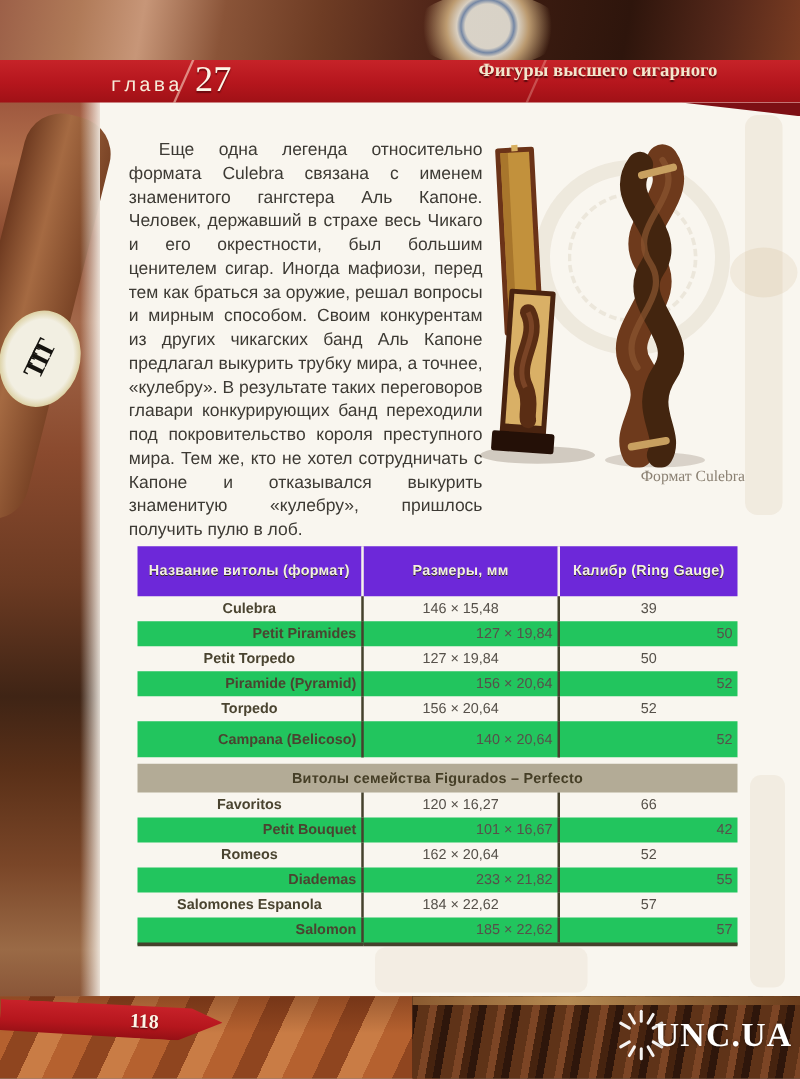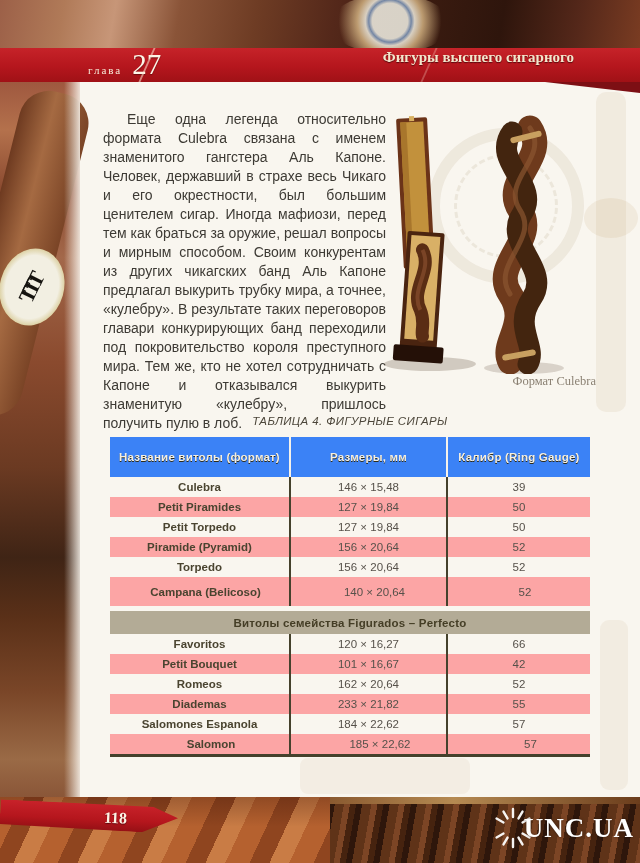--- a/index.html
+++ b/index.html
@@ -36,21 +36,21 @@
       radial-gradient(circle 3px,#d8a845 55%,rgba(0,0,0,0) 70%),
       repeating-linear-gradient(100deg,#2e160b 0 6px,#5f3318 6px 15px,#7c4525 15px 21px,#46230f 21px 27px);
     background-size:24px 120px,auto;background-position:10px 14px,0 0;background-repeat:repeat-x,repeat;}
   .pb-right::before{content:"";position:absolute;left:0;top:0;width:100%;height:7px;
     background:linear-gradient(90deg,#8a5a30,#b58a52 40%,#6b3d1c);}
 
   
   .chapter-banner{position:absolute;left:0;top:48px;width:640px;height:34px;
     background:linear-gradient(180deg,#c62329 0%,#b5161d 55%,#a01116 100%);}
   .chapter-left{position:absolute;left:88px;top:0;height:34px;display:flex;align-items:baseline;gap:10px;}
-  .chapter-word{font-family:Liberation Serif, serif;font-size:11px;letter-spacing:2px;
+  .chapter-word{font-family:Liberation Mono, monospace;font-size:16px;letter-spacing:2px;
     color:#f6ecd9;line-height:34px;}
   .chapter-num{font-family:"Liberation Serif",serif;font-size:29px;color:#fdf6e8;
     line-height:32px;text-shadow:0 1px 1px #6d0b10;}
   .banner-slash{position:absolute;top:0;width:2px;height:34px;background:rgba(255,230,210,.55);
     transform:skewX(-24deg);}
   .banner-slash.s1{left:146px;}
   .banner-slash.s2{left:428px;opacity:.5;}
   .chapter-title{position:absolute;right:66px;top:2px;text-align:right;
     font-family:"Liberation Serif",serif;font-weight:bold;font-size:15px;line-height:15px;
     color:#f4e6cc;text-shadow:0 1px 1px #5a0a0e;}
@@ -77,27 +77,27 @@
     font-size:14px;line-height:19px;color:#3d3a34;text-align:justify;text-indent:24px;}
   .figure{position:absolute;left:352px;top:114px;width:246px;height:260px;}
   .caption{position:absolute;left:400px;top:374px;width:196px;text-align:right;
     font-family:"Liberation Serif",serif;font-size:12.5px;color:#8b8173;}
 
   
   .table-title{position:absolute;left:110px;top:415px;width:480px;text-align:center;
     font-style:italic;font-size:11.5px;letter-spacing:.4px;color:#4c463a;}
   table.cigars{position:absolute;left:110px;top:437px;width:480px;border-collapse:collapse;
     font-size:11.5px;}
-  table.cigars th{background:#3b82f6;color:#f3efe4;font-weight:bold;height:38px;
+  table.cigars th{background:#6d28d9;color:#f3efe4;font-weight:bold;height:38px;
     letter-spacing:.2px;text-shadow:0 1px 0 #2e2b18;}
   table.cigars th + th{border-left:2px solid #f6f2ea;}
   table.cigars td{height:18px;text-align:center;padding:1px 4px;color:#56514a;}
   table.cigars tbody td + td{border-left:2px solid #45412c;}
   table.cigars td.c-name{font-weight:bold;color:#4a4430;}
-  table.cigars tr.alt td{background:#fca5a5;}
+  table.cigars tr.alt td{background:#22c55e;text-align:right;}
   table.cigars tr.tall td{height:27px;padding-left:16px;}
   table.cigars tr.spacer td{height:5px;background:#f9f6ef !important;border-left:none !important;padding:0;}
   table.cigars tr.sechead td{background:#b3ab96;color:#453e26;font-weight:bold;height:21px;
     border-left:none !important;letter-spacing:.2px;}
   table.cigars tr:last-child td{border-bottom:3px solid #45412c;padding-left:27px;}
 
   
   .page-ribbon{position:absolute;left:0;top:6px;width:178px;height:27px;
     background:linear-gradient(180deg,#c8222a 0%,#b5161d 60%,#951015 100%);
     clip-path:polygon(0 0,86% 4%,100% 42%,80% 100%,0 92%);
@@ -170,21 +170,20 @@
         <path d="M178,14 C198,44 148,66 168,96 C188,126 138,150 158,180 C178,210 148,228 158,248" stroke="#6e3a1c" stroke-width="25" fill="none" stroke-linecap="round"></path>
         <path d="M160,18 C138,48 190,70 170,100 C150,130 200,154 180,184 C160,214 186,232 176,250" stroke="#43250f" stroke-width="21" fill="none" stroke-linecap="round"></path>
         <path d="M178,14 C198,44 148,66 168,96 C188,126 138,150 158,180" stroke="#8a5530" stroke-width="5" fill="none" stroke-linecap="round" opacity=".7"></path>
         <rect x="158" y="20" width="32" height="6" rx="3" transform="rotate(-14 174 23)" fill="#c8a060"></rect>
         <rect x="150" y="238" width="34" height="6" rx="3" transform="rotate(-10 167 241)" fill="#c8a060"></rect>
       </g>
     </svg>
   </div>
   <div class="caption">Формат Culebra</div>
 
-  <div class="table-title">ТАБЛИЦА 4. ФИГУРНЫЕ СИГАРЫ</div>
   <table class="cigars">
     <colgroup>
         <col style="width:37.5%">
         <col style="width:32.7%">
         <col style="width:29.8%">
       </colgroup>
     <thead>
       <tr>
         <th>Название витолы (формат)</th>
         <th>Размеры, мм</th>

